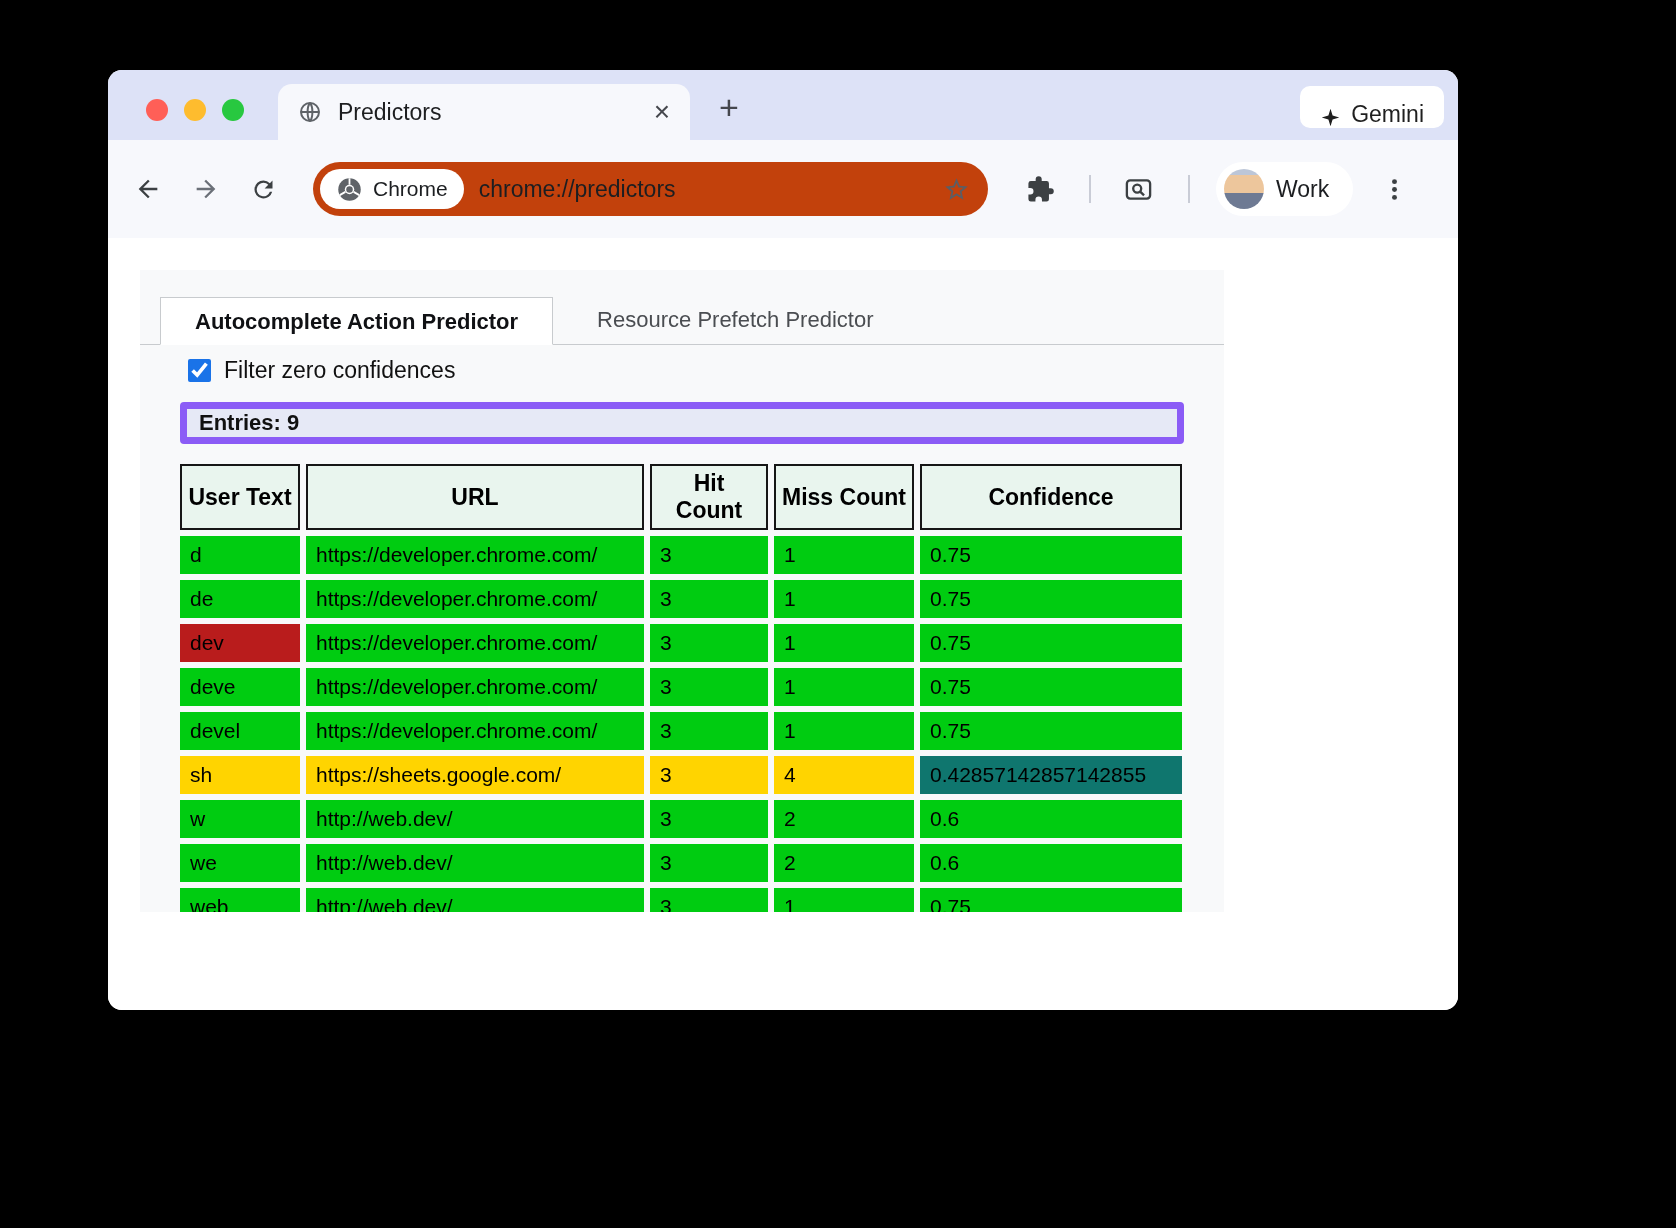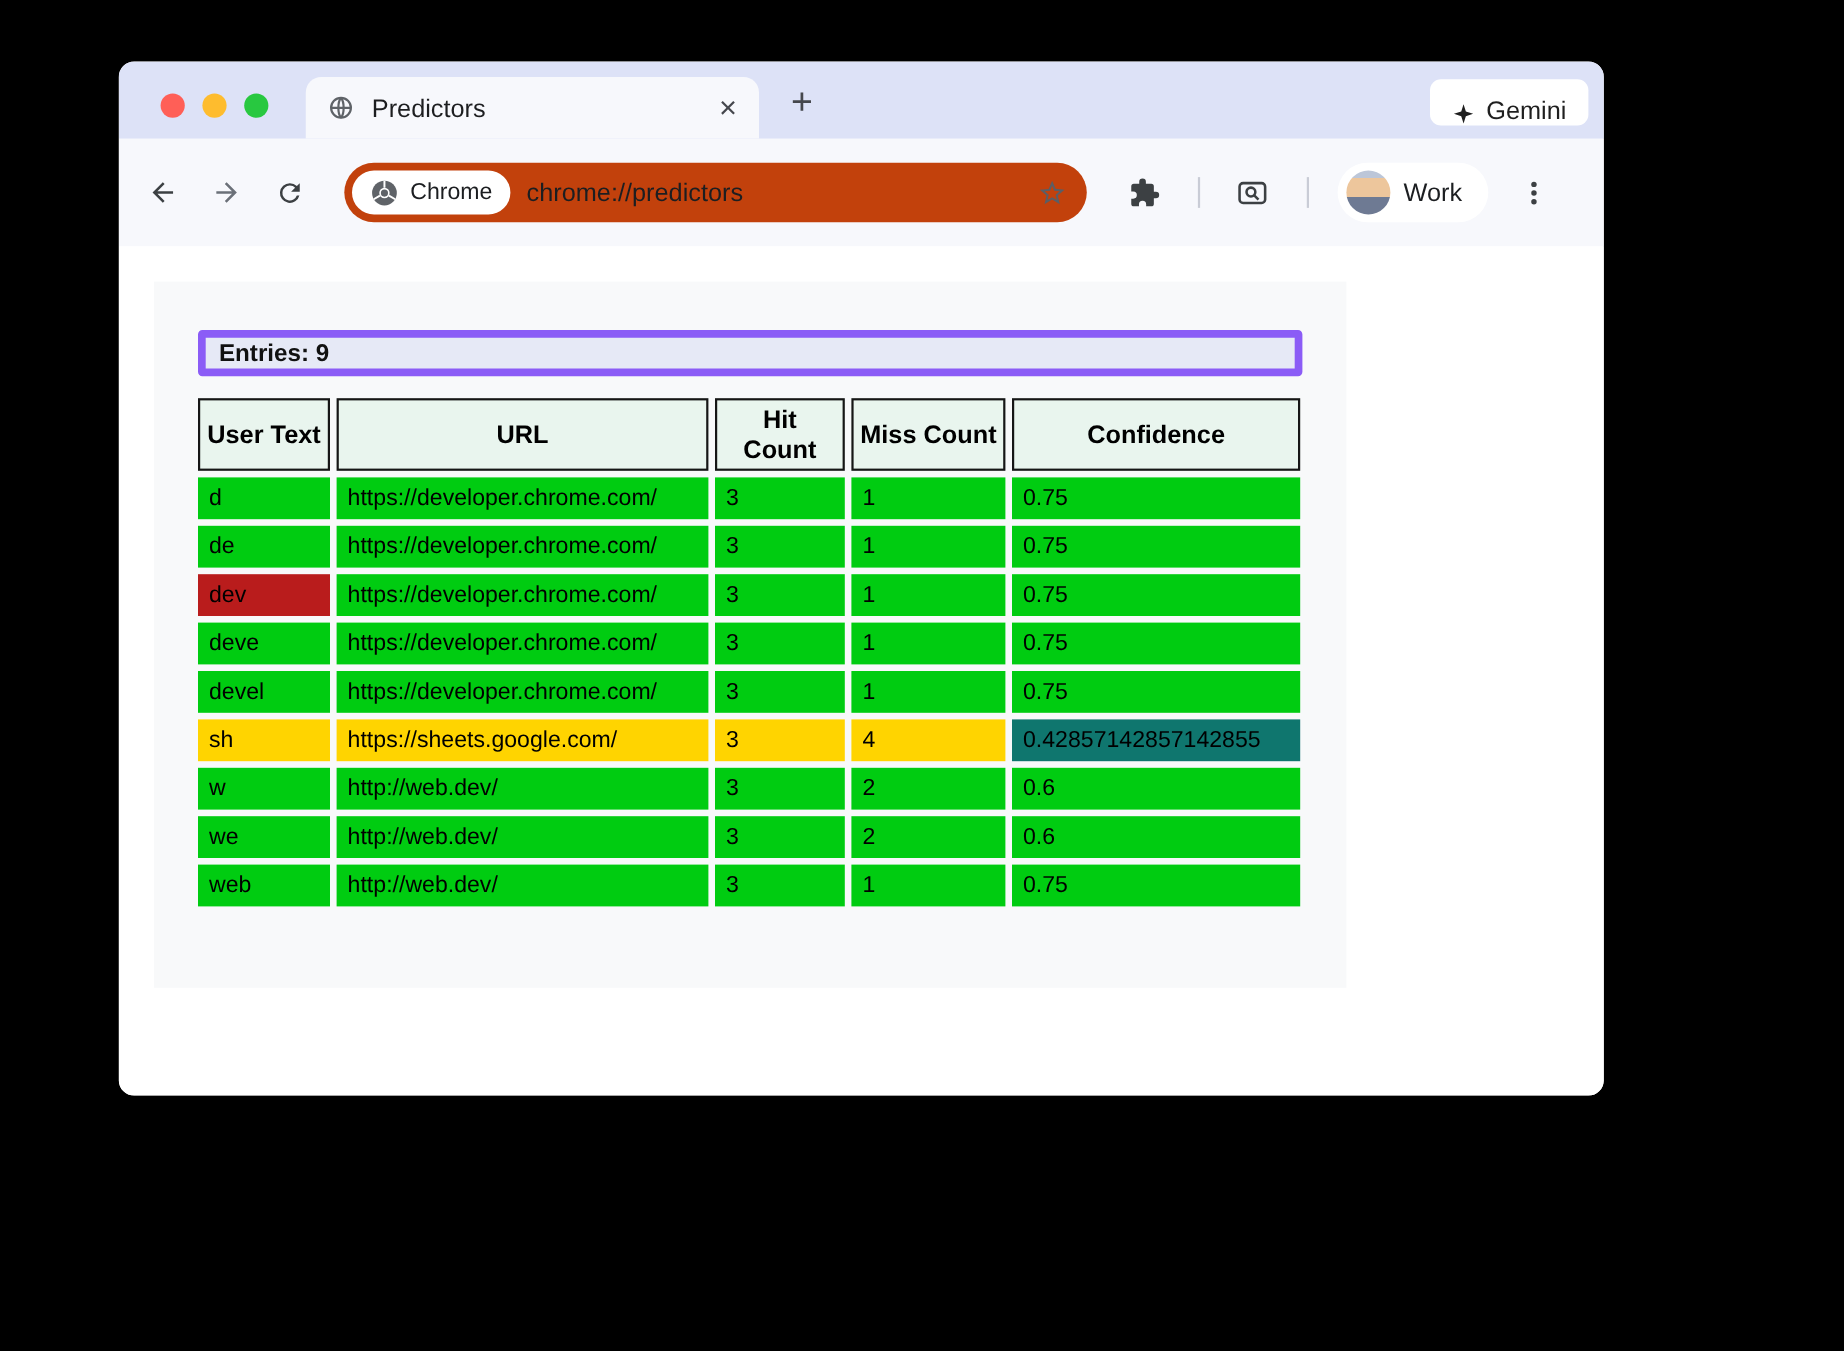--- a/index.html
+++ b/index.html
@@ -1,19 +1,19 @@
 <!DOCTYPE html>
 <html><head>
 <meta charset="utf-8">
 <style>
   * { margin:0; padding:0; box-sizing:border-box; }
   html,body { width:1676px; height:1228px; background:#000; font-family:"Liberation Sans", sans-serif; }
   .stage { position:relative; width:1676px; height:1228px; background:#000; overflow:hidden; }
 
-  .window { position:absolute; left:108px; top:56px; width:1350px; height:940px;
+  .window { position:absolute; left:108px; top:70px; width:1350px; height:940px;
             border-radius:14px; overflow:hidden; background:#fff; }
 
   
   .tabstrip { position:relative; height:70px; background:#dde2f7; }
   .traffic { position:absolute; left:38px; top:29px; display:flex; gap:16px; }
   .light { width:22px; height:22px; border-radius:50%; display:inline-block; }
   .light.red    { background:#ff5f57; }
   .light.yellow { background:#febc2e; }
   .light.green  { background:#28c840; }
 
@@ -183,21 +183,29 @@
             <circle cx="12" cy="5" r="2.2" fill="#3c4043"></circle>
             <circle cx="12" cy="12" r="2.2" fill="#3c4043"></circle>
             <circle cx="12" cy="19" r="2.2" fill="#3c4043"></circle>
           </svg>
       </span>
     </div>
 
     <div class="pagearea">
       <div class="content-box">
 
-
+        <div class="pred-tabs">
+          <div class="pred-tab active">Autocomplete Action Predictor</div>
+          <div class="pred-tab">Resource Prefetch Predictor</div>
+        </div>
+
+        <label class="filter-row">
+          <input type="checkbox" checked="" style="">
+          <span class="filter-label">Filter zero confidences</span>
+        </label>
 
         <div class="entries">Entries: 9</div>
 
         <table class="pred-table">
           <colgroup>
             <col style="width:120px">
               <col style="width:338px">
               <col style="width:118px">
             <col style="width:140px">
               <col style="width:262px">

